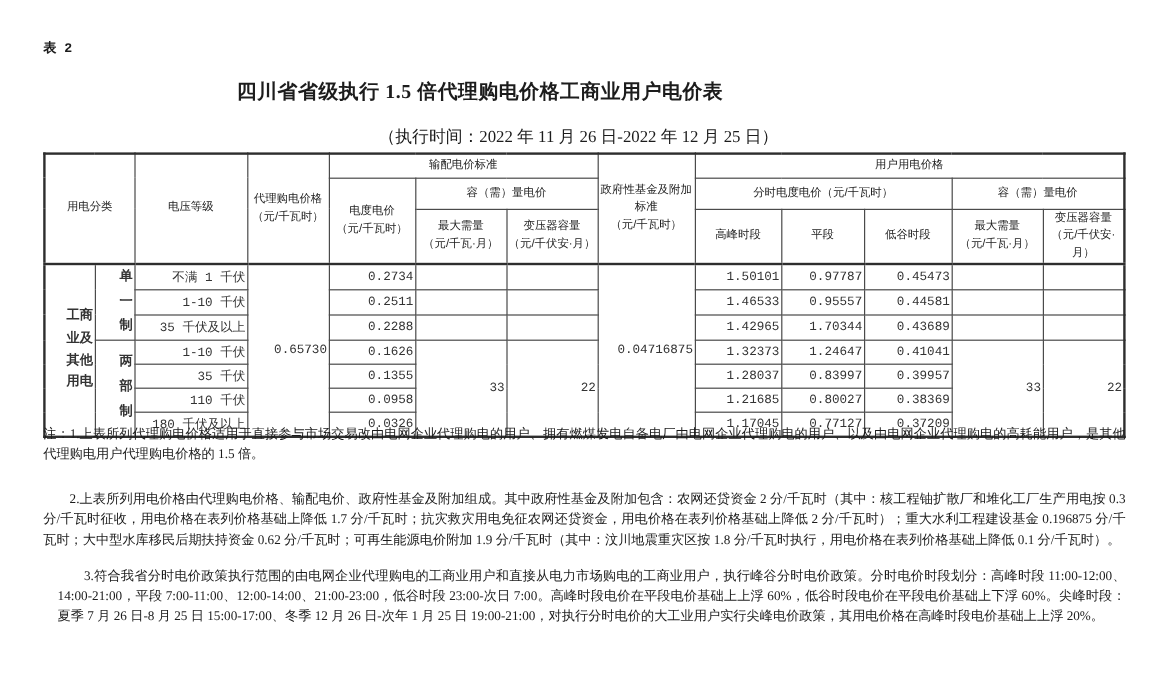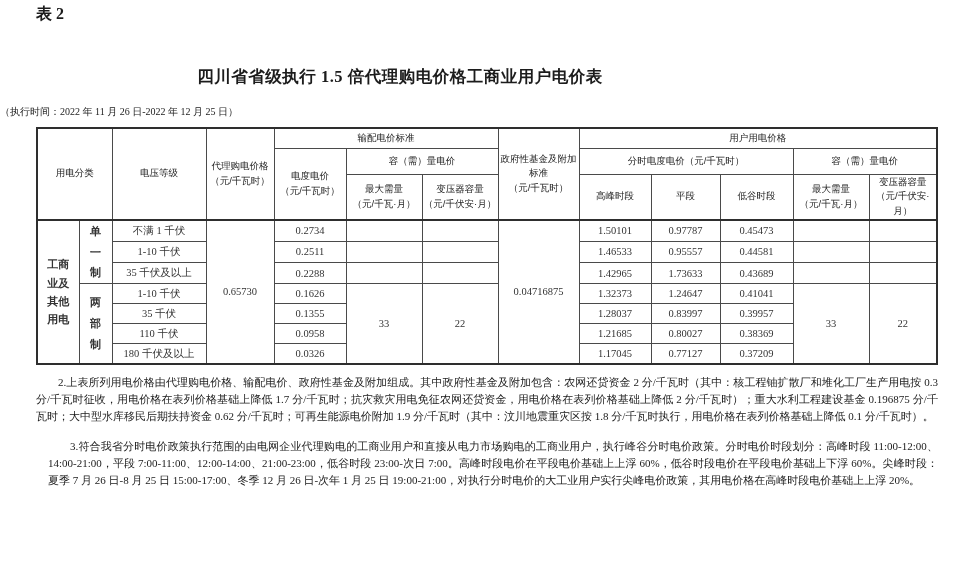--- a/index.html
+++ b/index.html
@@ -1,36 +1,36 @@
 <!DOCTYPE html>
 <html><head>
 <meta charset="utf-8">
 <style>
   html,body{margin:0;padding:0;}
   body{
     width:964px;height:566px;background:#ffffff;position:relative;
     font-family:"Liberation Serif", serif;color:#1c1c1c;overflow:hidden;
   }
-  .table-label{position:absolute;left:36px;top:4px;font-size:16px;font-weight:bold;}
+  .table-label{position:absolute;left:36px;top:32px;font-size:11px;font-weight:bold;font-family:Liberation Mono, monospace;}
   .doc-title{position:absolute;left:0;top:66px;width:800px;text-align:center;
     font-size:16.5px;font-weight:bold;letter-spacing:.5px;}
-  .doc-subtitle{position:absolute;left:0;top:105px;width:964px;font-size:10px;}
+  .doc-subtitle{position:absolute;left:0;top:105px;width:964px;text-align:center;font-size:14px;}
   .tbl-wrap{position:absolute;left:36px;top:127px;}
   table.price{border-collapse:collapse;table-layout:fixed;width:900px;
     border:2px solid #2e2e2e;}
   table.price th, table.price td{
     border:1px solid #4a4a4a;padding:0 1px;text-align:center;vertical-align:middle;
     overflow:hidden;
   }
   table.price th{
     font-family:"Liberation Sans", sans-serif;font-weight:normal;font-size:9.5px;
     color:#222;line-height:1.55;
   }
   table.price td{
-    font-family:Liberation Serif, serif;font-size:10.5px;color:#333;
+    font-family:Liberation Mono, monospace;font-size:10.5px;color:#333;text-align:right;
   }
   thead tr:last-child th{border-bottom:2px solid #2e2e2e;}
   tbody tr:first-child td{border-top:2px solid #2e2e2e;}
   tr.hrA{height:20px;} tr.hrB{height:26px;} tr.hrC{height:42px;}
   tbody tr{height:20px;}
   .hl{display:block;}
   .vcell{font-weight:bold;color:#2a2a2a;}
   .vwrap-cat{display:inline-block;width:24px;word-break:break-all;line-height:1.65;font-size:11px;}
   .vwrap-type{display:inline-block;width:12px;word-break:break-all;line-height:1.9;font-size:11px;}
   .voltage{font-size:10.5px;color:#333;}
@@ -137,21 +137,21 @@
       <td>0.44581</td>
       <td></td>
       <td></td>
     </tr>
     <tr>
       <td class="voltage">35 千伏及以上</td>
       <td>0.2288</td>
       <td></td>
       <td></td>
       <td>1.42965</td>
-      <td>1.73633</td>
+      <td>1.70344</td>
       <td>0.43689</td>
       <td></td>
       <td></td>
     </tr>
     <tr>
       <td rowspan="4" class="vcell"><span class="vwrap-type">两部制</span></td>
       <td class="voltage">1-10 千伏</td>
       <td>0.1626</td>
       <td rowspan="4">33</td>
       <td rowspan="4">22</td>
@@ -180,15 +180,16 @@
       <td>0.0326</td>
       <td>1.17045</td>
       <td>0.77127</td>
       <td>0.37209</td>
     </tr>
   </tbody>
 </table>
 </div>
 
 <div class="notes">
+  <p class="n1">注：1.上表所列代理购电价格适用于直接参与市场交易改由电网企业代理购电的用户、拥有燃煤发电自备电厂由电网企业代理购电的用户、以及由电网企业代理购电的高耗能用户，是其他代理购电用户代理购电价格的 1.5 倍。</p>
   <p class="n2">2.上表所列用电价格由代理购电价格、输配电价、政府性基金及附加组成。其中政府性基金及附加包含：农网还贷资金 2 分/千瓦时（其中：核工程铀扩散厂和堆化工厂生产用电按 0.3 分/千瓦时征收，用电价格在表列价格基础上降低 1.7 分/千瓦时；抗灾救灾用电免征农网还贷资金，用电价格在表列价格基础上降低 2 分/千瓦时）；重大水利工程建设基金 0.196875 分/千瓦时；大中型水库移民后期扶持资金 0.62 分/千瓦时；可再生能源电价附加 1.9 分/千瓦时（其中：汶川地震重灾区按 1.8 分/千瓦时执行，用电价格在表列价格基础上降低 0.1 分/千瓦时）。</p>
   <p class="n3">3.符合我省分时电价政策执行范围的由电网企业代理购电的工商业用户和直接从电力市场购电的工商业用户，执行峰谷分时电价政策。分时电价时段划分：高峰时段 11:00-12:00、14:00-21:00，平段 7:00-11:00、12:00-14:00、21:00-23:00，低谷时段 23:00-次日 7:00。高峰时段电价在平段电价基础上上浮 60%，低谷时段电价在平段电价基础上下浮 60%。尖峰时段：夏季 7 月 26 日-8 月 25 日 15:00-17:00、冬季 12 月 26 日-次年 1 月 25 日 19:00-21:00，对执行分时电价的大工业用户实行尖峰电价政策，其用电价格在高峰时段电价基础上上浮 20%。</p>
 </div>
 
 </body></html>

